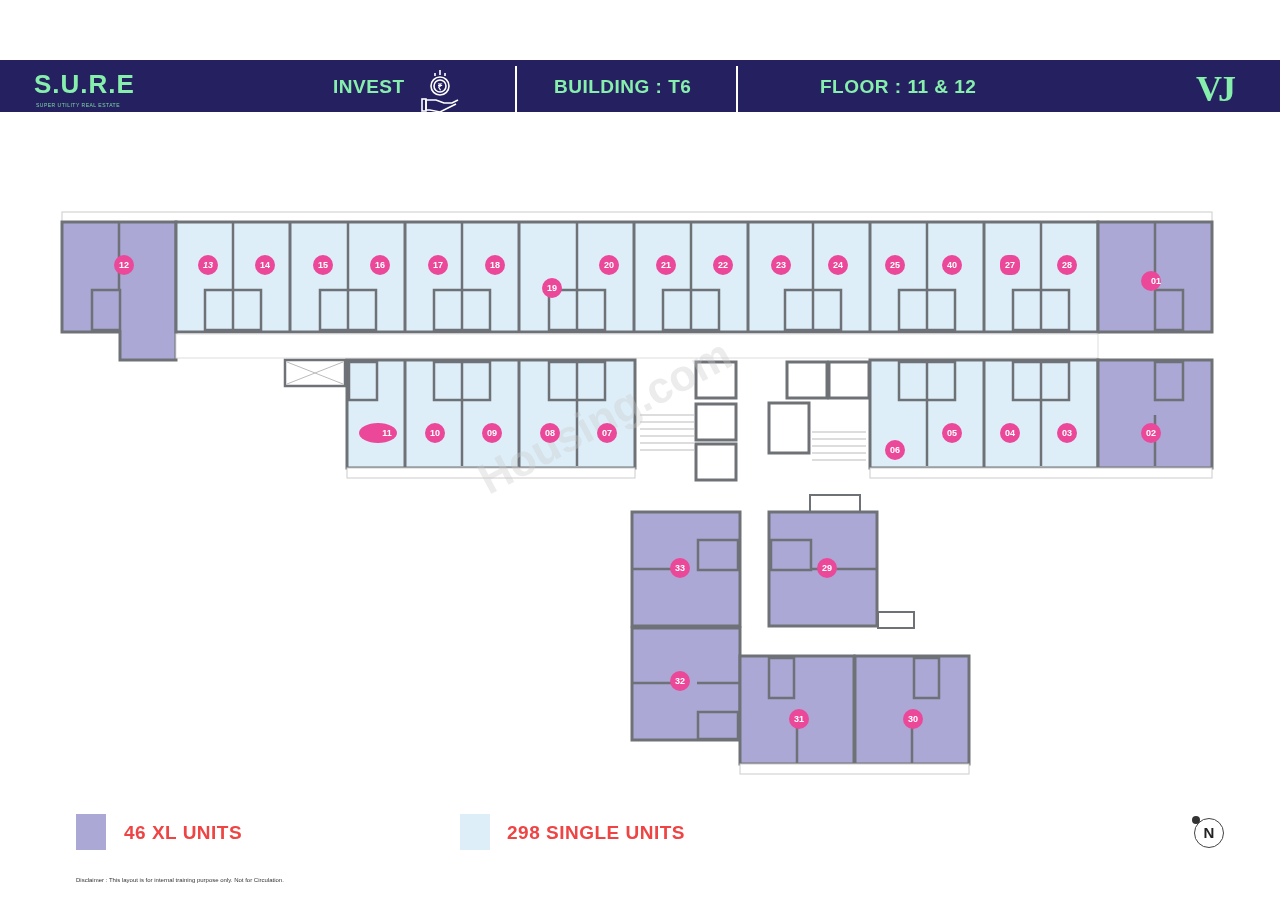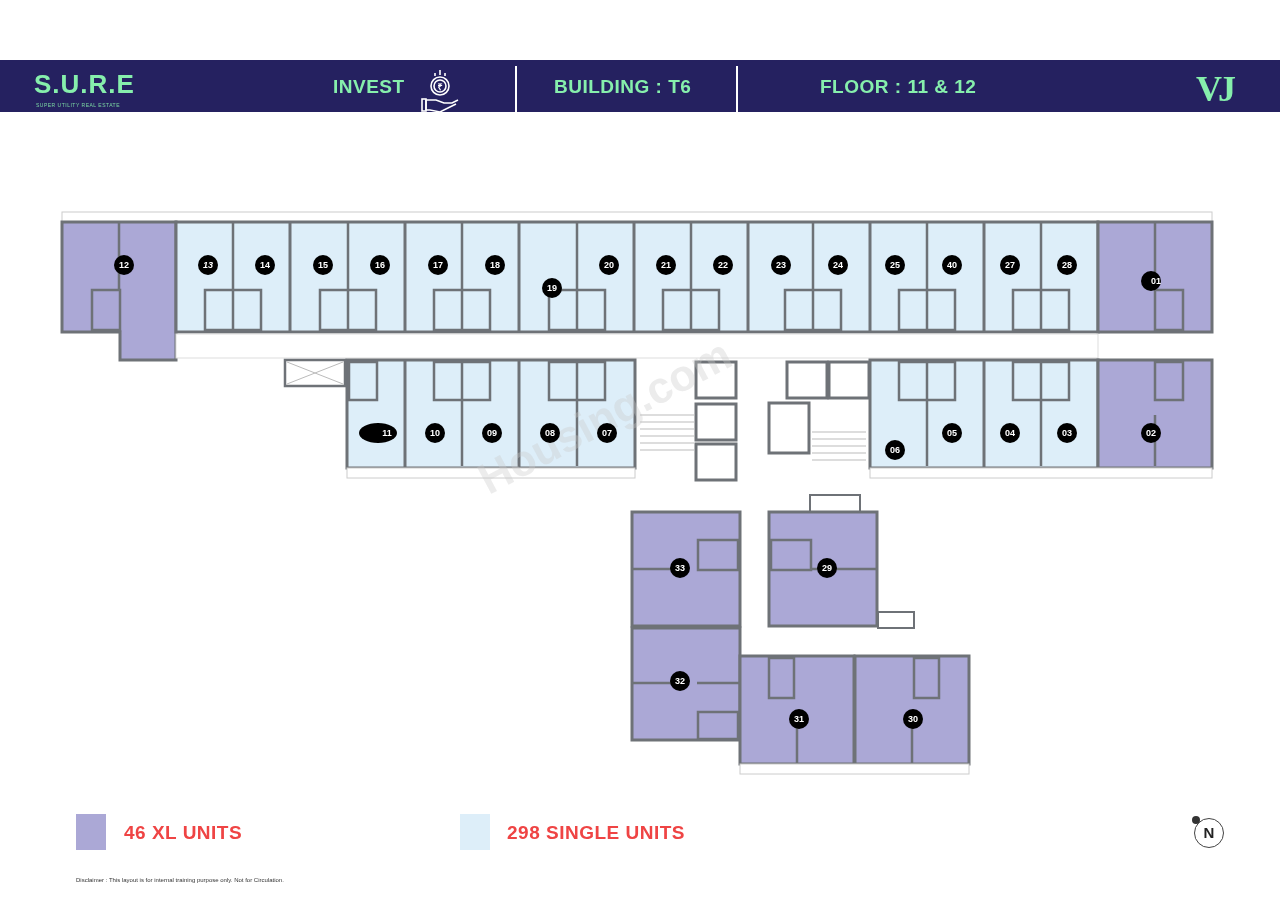--- a/index.html
+++ b/index.html
@@ -6,21 +6,21 @@
   body{width:1280px;height:905px;position:relative;overflow:hidden;font-family:"Liberation Sans",sans-serif;}
   .banner{position:absolute;left:0;top:60px;width:1280px;height:52px;background:#252160;color:#86efac;}
   .logo{position:absolute;left:34px;top:10px;}
   .logo-main{font-family:"Liberation Sans",sans-serif;font-weight:bold;font-size:26px;letter-spacing:1px;line-height:28px;}
   .logo-sub{font-size:5px;letter-spacing:0.5px;margin-top:4px;margin-left:2px;opacity:.85;}
   .ban-item{position:absolute;top:16px;font-weight:bold;font-size:19px;letter-spacing:.5px;}
   .sep{position:absolute;top:6px;width:2px;height:46px;background:#fff;}
   .vj{position:absolute;right:48px;top:8px;font-family:"Liberation Serif",serif;font-size:36px;font-weight:bold;letter-spacing:-4px;}
   .invest-icon{position:absolute;left:420px;top:8px;}
   .plan{position:absolute;left:0;top:0;}
-  .unit-label{position:absolute;width:20px;height:20px;border-radius:50%;background:#000000;color:#fff;font-size:9px;font-weight:bold;text-align:center;line-height:20px;transform:translate(-50%,-50%);}
+  .unit-label{position:absolute;width:20px;height:20px;border-radius:50%;background:#ec4899;color:#fff;font-size:9px;font-weight:bold;text-align:center;line-height:20px;transform:translate(-50%,-50%);}
   .legend-swatch{position:absolute;width:30px;height:36px;}
   .legend-text{position:absolute;font-weight:bold;font-size:19px;color:#ef4444;letter-spacing:.5px;}
   .disclaimer{position:absolute;left:76px;top:877px;font-size:6px;color:#333;}
   .north{position:absolute;left:1194px;top:818px;width:30px;height:30px;border:1.5px solid #444;border-radius:50%;box-sizing:border-box;text-align:center;line-height:28px;font-weight:bold;font-size:15px;color:#222;}
   .north-dot{position:absolute;left:-3px;top:-3px;width:8px;height:8px;background:#333;border-radius:50%;}
   .watermark{position:absolute;left:470px;top:460px;font-size:44px;color:rgba(200,200,200,.35);transform:rotate(-28deg);transform-origin:left top;font-weight:bold;pointer-events:none;}
 </style>
 </head>
 <body>
 
@@ -188,21 +188,21 @@
   <div class="unit-label" style="left:438px;top:265px;">17</div>
   <div class="unit-label" style="left:495px;top:265px;">18</div>
   <div class="unit-label" style="left:552px;top:265px;margin-top:23px;">19</div>
   <div class="unit-label" style="left:609px;top:265px;">20</div>
   <div class="unit-label" style="left:666px;top:265px;">21</div>
   <div class="unit-label" style="left:723px;top:265px;">22</div>
   <div class="unit-label" style="left:781px;top:265px;">23</div>
   <div class="unit-label" style="left:838px;top:265px;">24</div>
   <div class="unit-label" style="left:895px;top:265px;">25</div>
   <div class="unit-label" style="left:952px;top:265px;">40</div>
-  <div class="unit-label" style="left:1010px;top:265px;">27</div>
+  <div class="unit-label" style="left:1010px;top:265px;border-radius:8px;">27</div>
   <div class="unit-label" style="left:1067px;top:265px;">28</div>
   <div class="unit-label" style="left:1151px;top:281px;text-align:right;">01</div>
 
   <div class="unit-label" style="left:378px;top:433px;padding-left:18px;">11</div>
   <div class="unit-label" style="left:435px;top:433px;">10</div>
   <div class="unit-label" style="left:492px;top:433px;">09</div>
   <div class="unit-label" style="left:550px;top:433px;">08</div>
   <div class="unit-label" style="left:607px;top:433px;text-align:center;">07</div>
   <div class="unit-label" style="left:895px;top:450px;">06</div>
   <div class="unit-label" style="left:952px;top:433px;">05</div>

